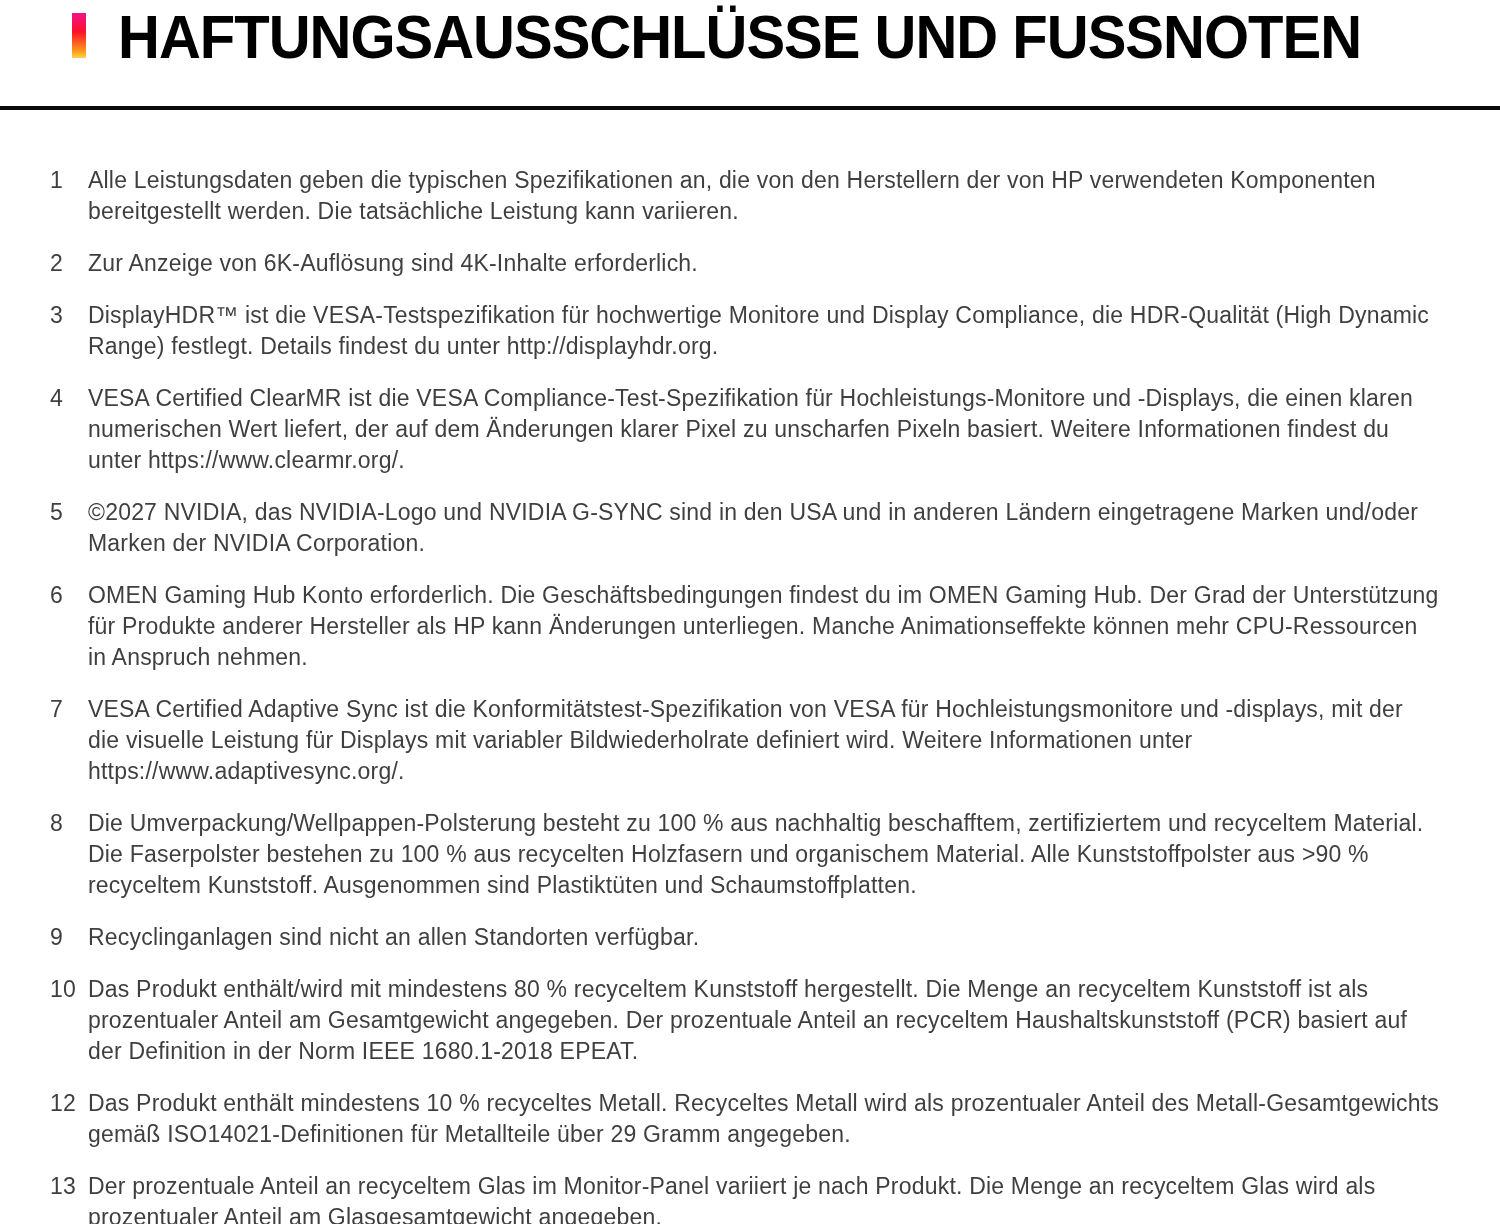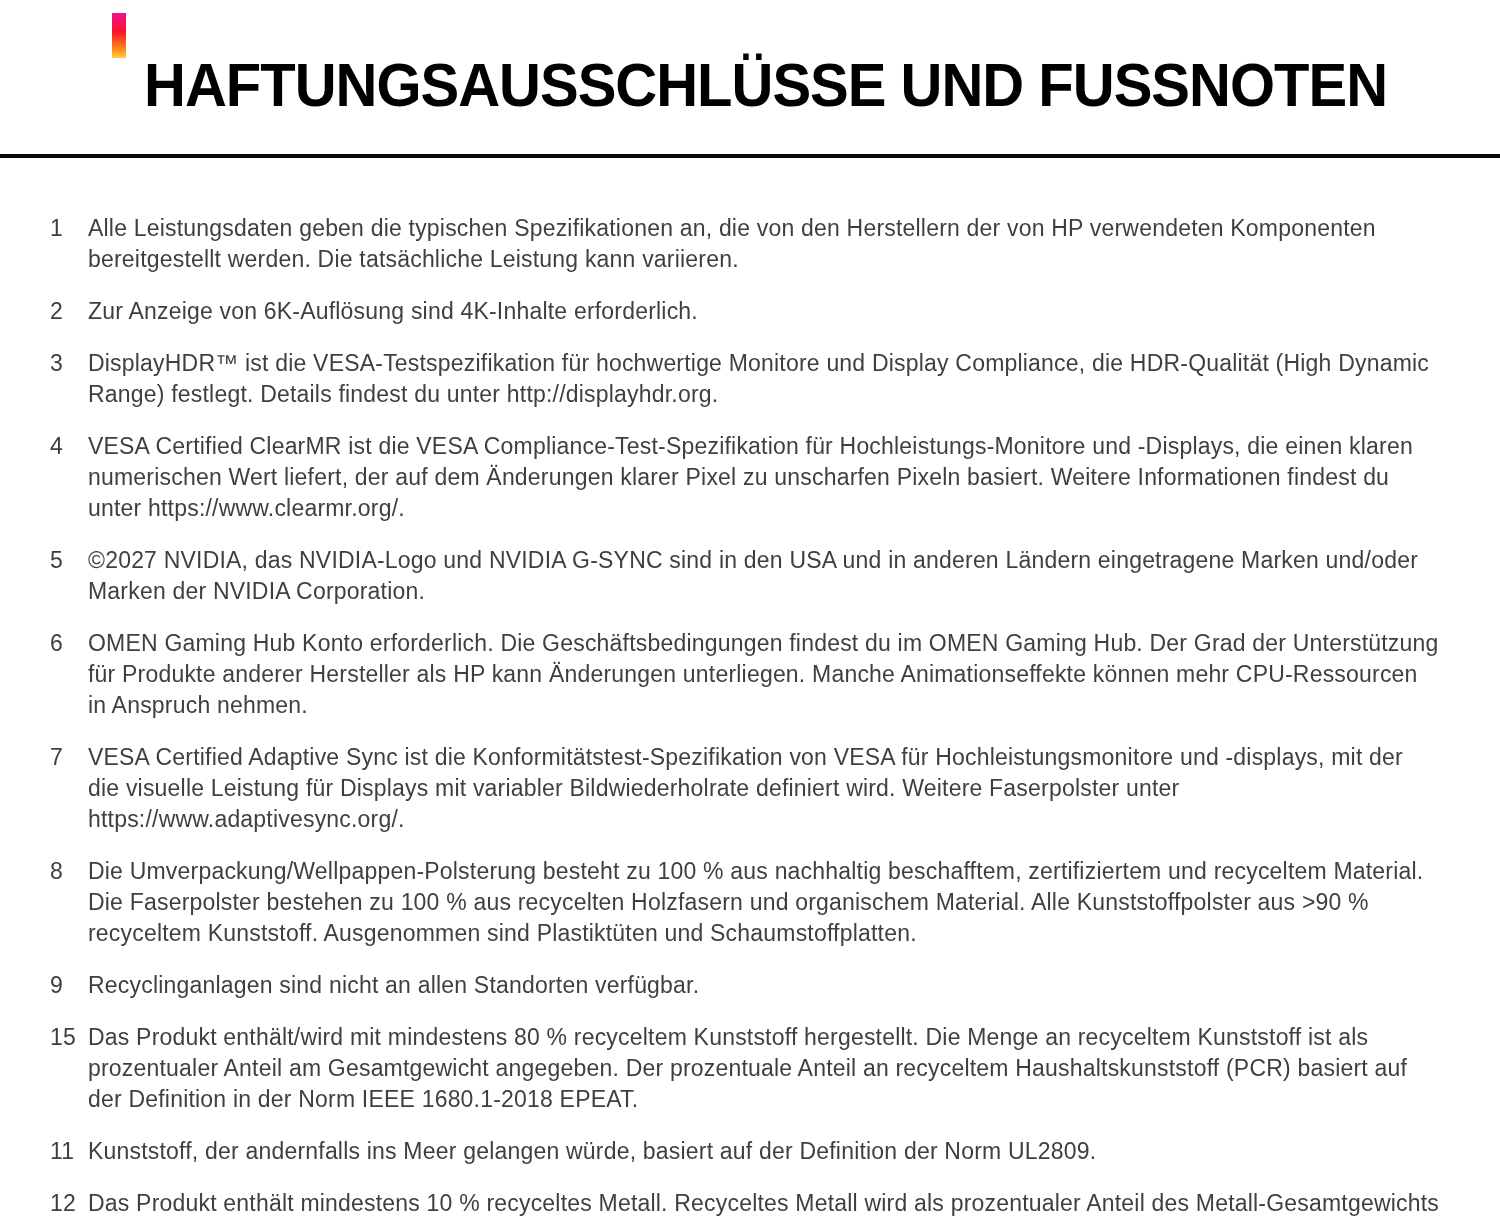--- a/index.html
+++ b/index.html
@@ -9,22 +9,21 @@
   }
   body {
     width: 1500px;
     height: 1224px;
     overflow: hidden;
     font-family: "Liberation Sans", sans-serif;
   }
   .header {
     display: flex;
     align-items: flex-start;
-    padding: 10px 0 0 112px;
-    flex-direction: column;
+    padding: 10px 0 0 72px;
   }
   .accent-bar {
     width: 14px;
     height: 45px;
     margin-top: 3px;
     flex: 0 0 auto;
     
     background: linear-gradient(180deg, #f3148b, #fb1231, #ffa81e);
   }
   .page-title {
@@ -102,42 +101,38 @@
     <span class="txt">©2027 NVIDIA, das NVIDIA-Logo und NVIDIA G-SYNC sind in den USA und in anderen Ländern eingetragene Marken und/oder Marken der NVIDIA Corporation.</span>
   </div>
 
   <div class="footnote">
     <span class="num">6</span>
     <span class="txt">OMEN Gaming Hub Konto erforderlich. Die Geschäftsbedingungen findest du im OMEN Gaming Hub. Der Grad der Unterstützung für Produkte anderer Hersteller als HP kann Änderungen unterliegen. Manche Animationseffekte können mehr CPU-Ressourcen in Anspruch nehmen.</span>
   </div>
 
   <div class="footnote">
     <span class="num">7</span>
-    <span class="txt">VESA Certified Adaptive Sync ist die Konformitätstest-Spezifikation von VESA für Hochleistungsmonitore und -displays, mit der die visuelle Leistung für Displays mit variabler Bildwiederholrate definiert wird. Weitere Faserpolster unter https://www.adaptivesync.org/.</span>
+    <span class="txt">VESA Certified Adaptive Sync ist die Konformitätstest-Spezifikation von VESA für Hochleistungsmonitore und -displays, mit der die visuelle Leistung für Displays mit variabler Bildwiederholrate definiert wird. Weitere Informationen unter https://www.adaptivesync.org/.</span>
   </div>
 
   <div class="footnote">
     <span class="num">8</span>
     <span class="txt">Die Umverpackung/Wellpappen-Polsterung besteht zu 100 % aus nachhaltig beschafftem, zertifiziertem und recyceltem Material. Die Faserpolster bestehen zu 100 % aus recycelten Holzfasern und organischem Material. Alle Kunststoffpolster aus &gt;90 % recyceltem Kunststoff. Ausgenommen sind Plastiktüten und Schaumstoffplatten.</span>
   </div>
 
   <div class="footnote">
     <span class="num">9</span>
     <span class="txt">Recyclinganlagen sind nicht an allen Standorten verfügbar.</span>
   </div>
 
   <div class="footnote">
-    <span class="num">15</span>
+    <span class="num">10</span>
     <span class="txt">Das Produkt enthält/wird mit mindestens 80 % recyceltem Kunststoff hergestellt. Die Menge an recyceltem Kunststoff ist als prozentualer Anteil am Gesamtgewicht angegeben. Der prozentuale Anteil an recyceltem Haushaltskunststoff (PCR) basiert auf der Definition in der Norm IEEE 1680.1-2018 EPEAT.</span>
   </div>
 
-  <div class="footnote">
-    <span class="num">11</span>
-    <span class="txt">Kunststoff, der andernfalls ins Meer gelangen würde, basiert auf der Definition der Norm UL2809.</span>
-  </div>
 
   <div class="footnote">
     <span class="num">12</span>
     <span class="txt">Das Produkt enthält mindestens 10 % recyceltes Metall. Recyceltes Metall wird als prozentualer Anteil des Metall-Gesamtgewichts gemäß ISO14021-Definitionen für Metallteile über 29 Gramm angegeben.</span>
   </div>
 
   <div class="footnote">
     <span class="num">13</span>
     <span class="txt">Der prozentuale Anteil an recyceltem Glas im Monitor-Panel variiert je nach Produkt. Die Menge an recyceltem Glas wird als prozentualer Anteil am Glasgesamtgewicht angegeben.</span>
   </div>

